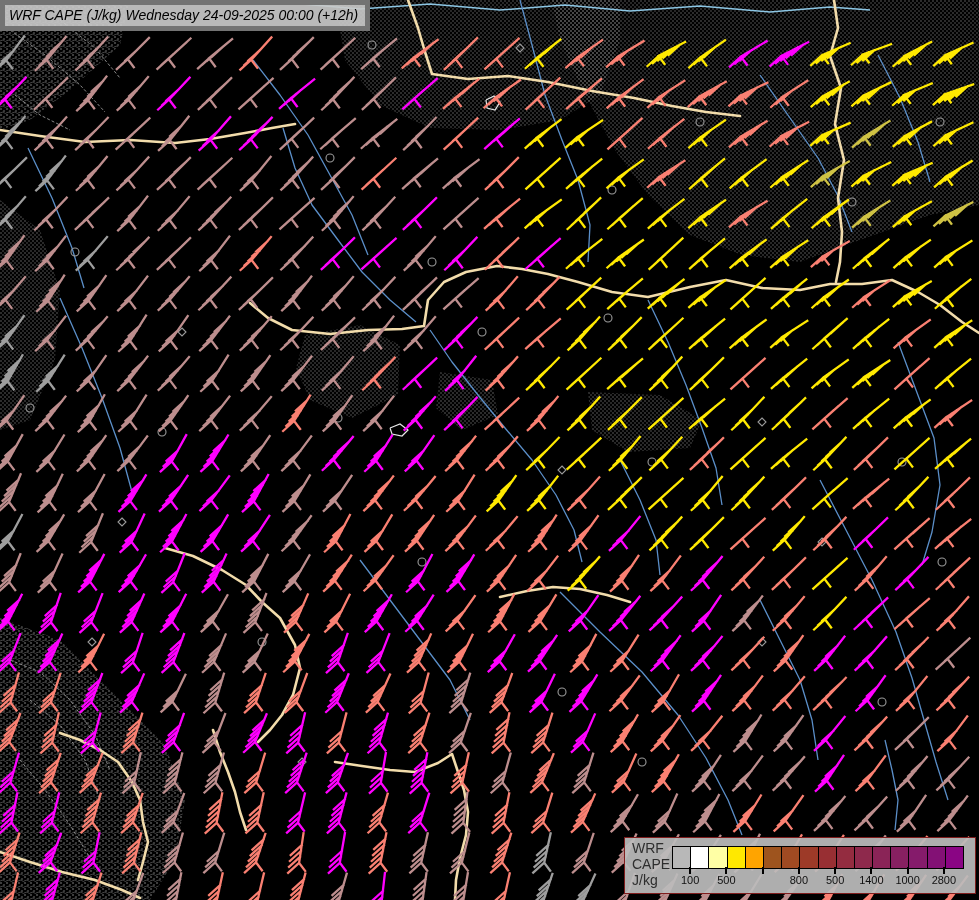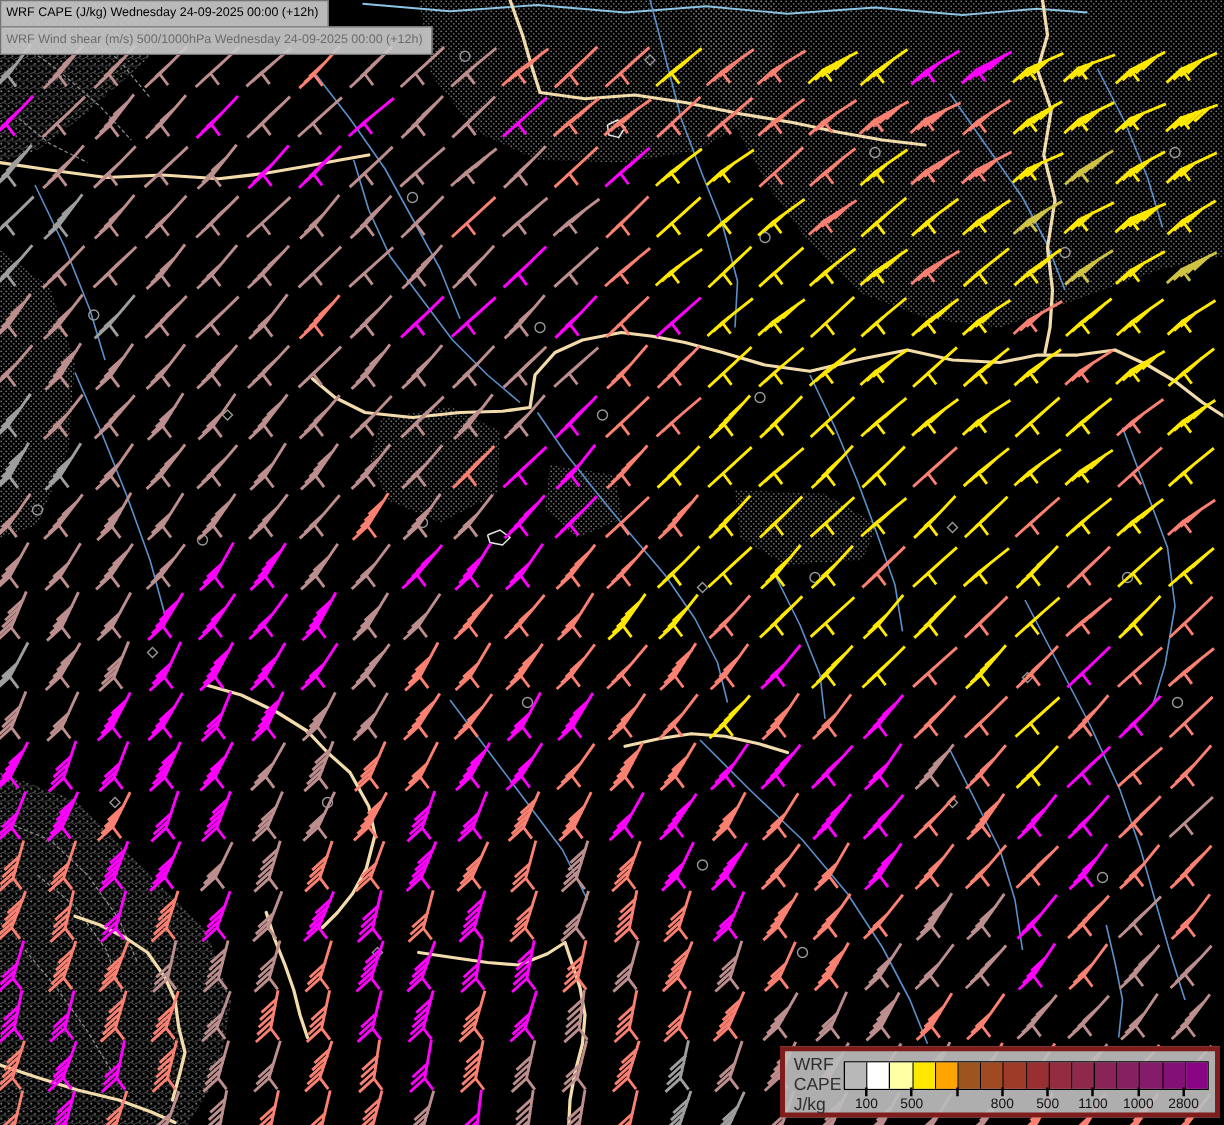--- a/index.html
+++ b/index.html
@@ -1,27 +1,27 @@
 <!DOCTYPE html>
 <html><head>
 <meta charset="utf-8">
 <style>
   html,body{margin:0;padding:0;background:#000;}
   .stage{position:relative;width:979px;height:900px;background:#000;overflow:hidden;
          font-family:"Liberation Sans",sans-serif;}
   #map-svg{position:absolute;left:0;top:0;}
   
   .title-box{position:absolute;left:0;background:rgba(201,201,201,0.92);
-             border:1px solid #737373;padding:0 7px 1px 4px;height:20px;line-height:20px;
-             font-size:10px;white-space:nowrap;}
+             border:5px solid #737373;padding:0 7px 1px 4px;height:20px;line-height:20px;
+             font-size:14px;white-space:nowrap;font-style:italic;}
   .title-line1{top:0;color:#000;}
   .title-line2{top:21px;color:#6b6b6b;}
   
   .legend{position:absolute;left:624px;top:837px;width:352px;height:57px;
-          background:rgba(187,187,187,0.93);border:4px solid #7f1d1d;box-sizing:border-box;}
+          background:rgba(187,187,187,0.93);border:1px solid #7f1d1d;box-sizing:border-box;}
   .legend-labels{position:absolute;left:7px;top:2px;color:#2e2e2e;font-size:14px;line-height:16px;}
   .colorbar{position:absolute;left:47px;top:8px;width:290px;height:21px;
             border:1px solid #000;display:flex;box-sizing:content-box;}
   .colorbar-cell{height:100%;border-right:1px solid #000;box-sizing:border-box;flex:1 1 auto;}
   .colorbar-cell:last-child{border-right:none;}
   .cell-stipple{background-image:radial-gradient(#6f6f6f 0.8px, transparent 0.9px);
                 background-size:4px 4px;}
   .legend-tick{position:absolute;width:2px;height:7px;background:#000;top:29px;}
   .legend-tick-label{position:absolute;top:36px;transform:translateX(-50%);
                      color:#111;font-size:11px;}
@@ -653,21 +653,20 @@
         <path d="M760.9 875.5 L745.2 901.1 l6 8 M745.2 901.1 l-11 10 M748.3 896.0 l-11 10 M751.5 890.9 l-11 10" fill="none" stroke="#bd8e8e" stroke-width="2.3" stroke-linecap="square"></path>
         <path d="M802.8 876.1 L785.5 900.6 l6 8 M785.5 900.6 l-11 10 M789.0 895.7 l-11 10 M792.4 890.8 l-11 10 M795.9 885.9 l-11 10 M799.4 881.0 l-11 10" fill="none" stroke="#bd8e8e" stroke-width="2.3" stroke-linecap="square"></path>
         <path d="M841.9 875.0 L827.9 901.5 l6 8 M827.9 901.5 l-11 10 M830.7 896.2 l-11 10 M833.5 890.9 l-11 10 M836.3 885.6 l-11 10" fill="none" stroke="#fa8072" stroke-width="2.3" stroke-linecap="square"></path>
         <path d="M883.7 875.4 L868.3 901.2 l6 8 M868.3 901.2 l-11 10 M871.4 896.0 l-11 10 M874.5 890.9 l-11 10" fill="none" stroke="#fa8072" stroke-width="2.3" stroke-linecap="square"></path>
         <path d="M925.5 875.9 L908.8 900.8 l6 8 M908.8 900.8 l-11 10 M912.1 895.8 l-11 10 M915.4 890.8 l-11 10 M918.8 885.8 l-11 10 M922.1 880.9 l-11 10" fill="none" stroke="#fa8072" stroke-width="2.3" stroke-linecap="square"></path>
         <path d="M967.2 876.4 L949.2 900.4 l6 8 M949.2 900.4 l-11 10 M952.8 895.6 l-11 10 M956.4 890.8 l-11 10 M960.0 886.0 l-11 10" fill="none" stroke="#fa8072" stroke-width="2.3" stroke-linecap="square"></path>
       </g>
   </svg>
 
   <div class="title-box title-line1">WRF CAPE (J/kg) Wednesday 24-09-2025 00:00 (+12h)</div>
-  <div class="title-box title-line2">WRF Wind shear (m/s) 500/1000hPa Wednesday 24-09-2025 00:00 (+12h)</div>
 
   <div class="legend">
     <div class="legend-labels">
       <div>WRF</div>
       <div>CAPE</div>
       <div>J/kg</div>
     </div>
     <div class="colorbar" id="colorbar">
         <div class="colorbar-cell cell-stipple" style="background: rgb(184, 184, 184);"></div>
         <div class="colorbar-cell" style="background: rgb(255, 255, 255);"></div>
@@ -691,20 +690,20 @@
         <div class="legend-tick-label" style="left: 65.125px;">100</div>
         <div class="legend-tick" style="left: 100.375px;"></div>
         <div class="legend-tick-label" style="left: 101.375px;">500</div>
         <div class="legend-tick" style="left: 136.625px;"></div>
         <div class="legend-tick-label" style="left: 137.625px; margin-top: 28px;">500</div>
         <div class="legend-tick" style="left: 172.875px;"></div>
         <div class="legend-tick-label" style="left: 173.875px;">800</div>
         <div class="legend-tick" style="left: 209.125px;"></div>
         <div class="legend-tick-label" style="left: 210.125px;">500</div>
         <div class="legend-tick" style="left: 245.375px;"></div>
-        <div class="legend-tick-label" style="left: 246.375px;">1100</div>
+        <div class="legend-tick-label" style="left: 246.375px;">1400</div>
         <div class="legend-tick" style="left: 281.625px;"></div>
         <div class="legend-tick-label" style="left: 282.625px;">1000</div>
         <div class="legend-tick" style="left: 317.875px;"></div>
         <div class="legend-tick-label" style="left: 318.875px;">2800</div>
       </div>
   </div>
 </div>
 
 </body></html>

